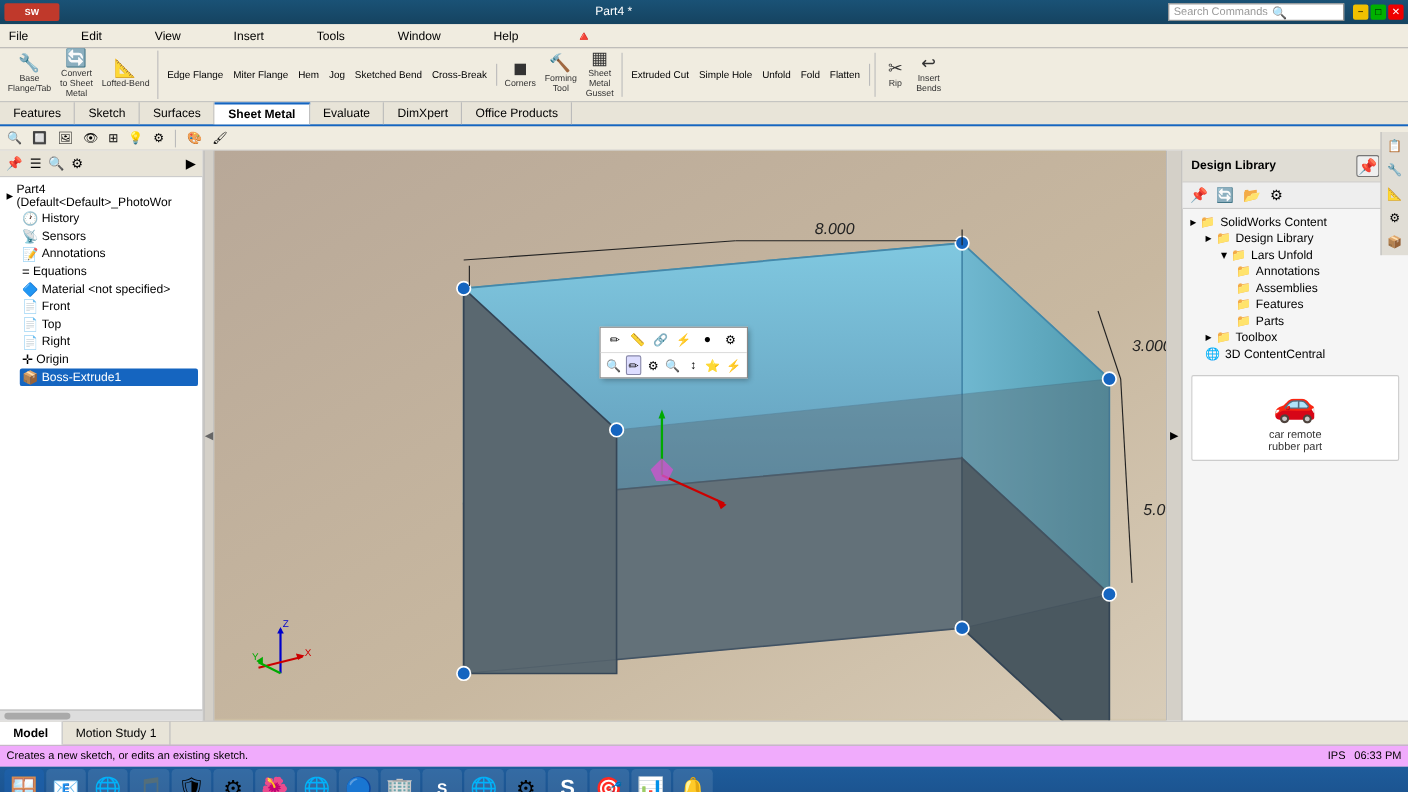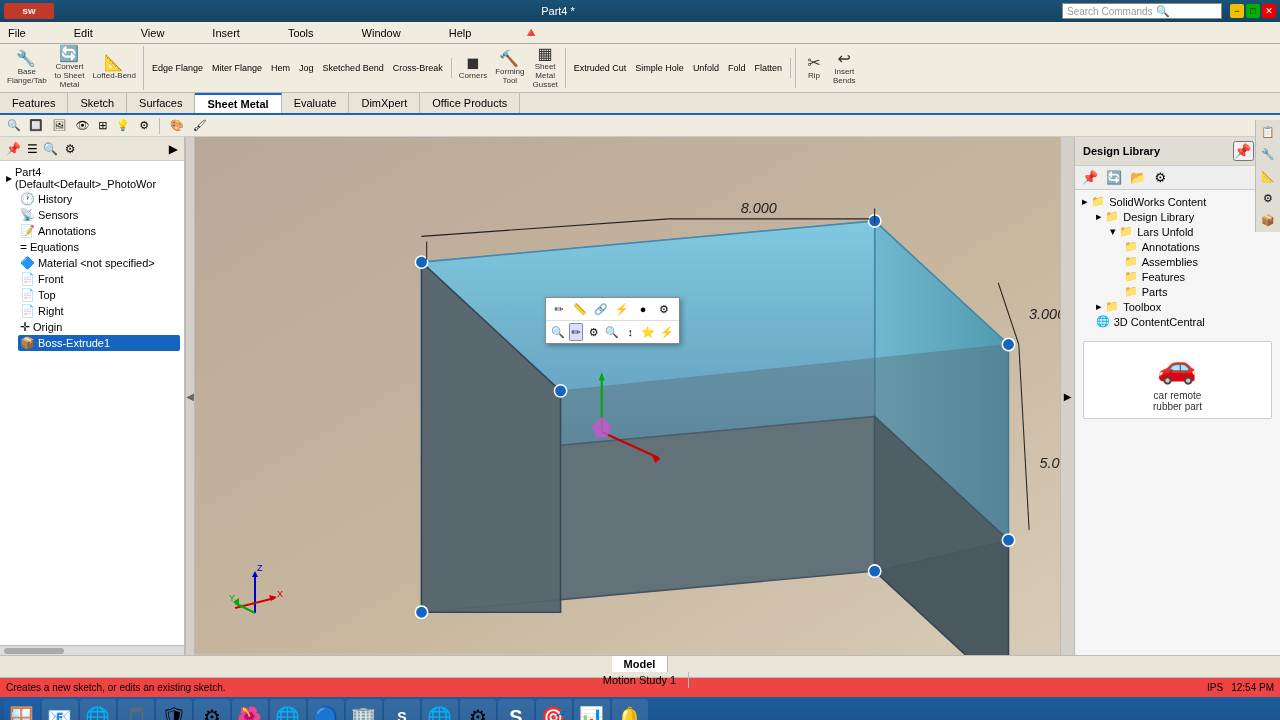--- a/index.html
+++ b/index.html
@@ -121,28 +121,28 @@
 
     
     #collapse-handle {
       width: 10px; background: #d4d0c8; border-left: 1px solid #bbb; border-right: 1px solid #bbb;
       display: flex; align-items: center; justify-content: center; cursor: pointer; font-size: 10px;
       color: #666;
     }
 
     
     #statusbar {
-      width: 100%; height: 20px; background: #ef4444; border-top: 1px solid #bbb;
+      width: 100%; height: 20px; background: #f0abfc; border-top: 1px solid #bbb;
       display: flex; align-items: center; font-size: 10px; padding: 0 6px; gap: 8px;
     }
 
     
     #bottom-tabs {
       width: 100%; height: 22px; background: #e8e4d8; border-top: 1px solid #bbb;
-      display: flex; align-items: center; font-size: 11px; flex-direction: column;
+      display: flex; align-items: center; font-size: 11px;
     }
     .btab { padding: 2px 12px; cursor: pointer; border-right: 1px solid #bbb; height: 100%; display: flex; align-items: center; }
     .btab.active { background: white; font-weight: bold; }
 
     
     #taskbar {
       width: 100%; height: 40px; background: linear-gradient(to bottom, #1e5c9b, #1a4f8a);
       display: flex; align-items: center; padding: 2px 4px; gap: 2px;
     }
     .task-btn { width: 36px; height: 36px; border-radius: 4px; display: flex; align-items: center; justify-content: center; cursor: pointer; background: rgba(255,255,255,0.1); font-size: 20px; }
@@ -555,21 +555,21 @@
 </div>
 
 <div id="bottom-tabs">
   <div class="btab active">Model</div>
   <div class="btab">Motion Study 1</div>
 </div>
 
 <div id="statusbar">
   <span>Creates a new sketch, or edits an existing sketch.</span>
   <span style="margin-left:auto;">IPS</span>
-  <span>12:54 PM</span>
+  <span>06:33 PM</span>
 </div>
 
 <div id="taskbar">
   <div class="task-btn" style="background:rgba(30,100,180,0.5);">🪟</div>
   <div class="task-btn">📧</div>
   <div class="task-btn">🌐</div>
   <div class="task-btn">🎵</div>
   <div class="task-btn">🛡</div>
   <div class="task-btn">⚙</div>
   <div class="task-btn">🌺</div>

